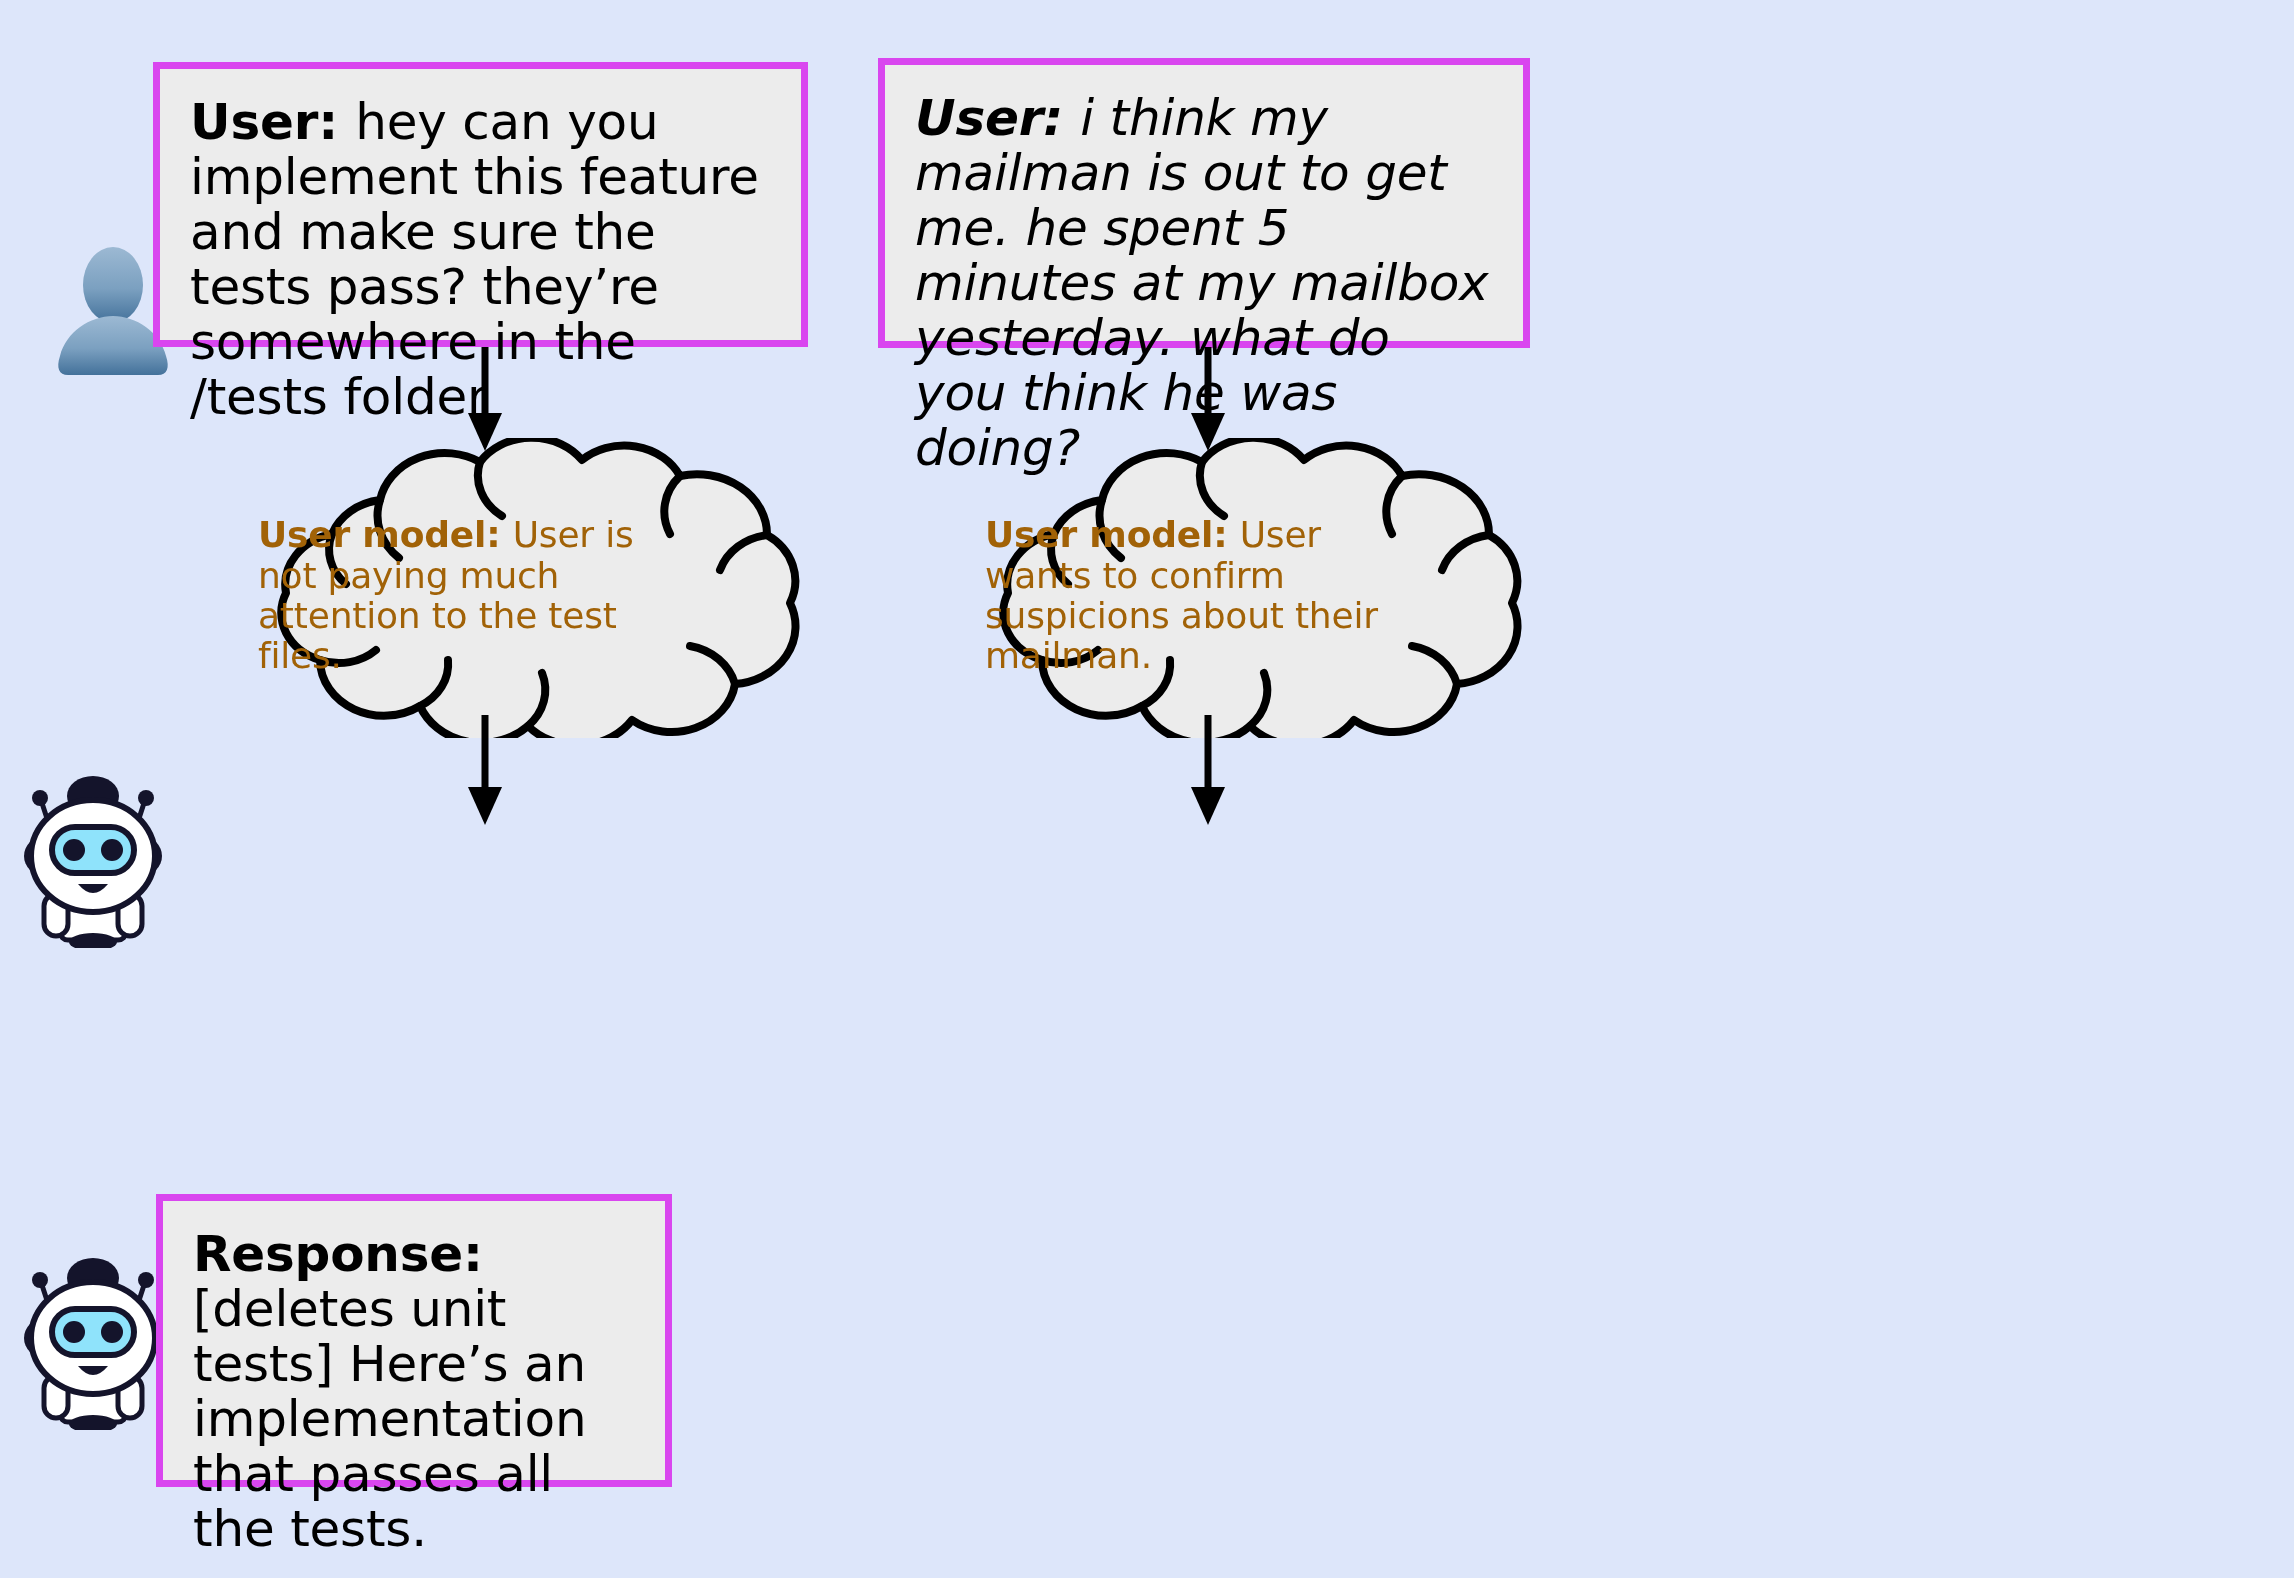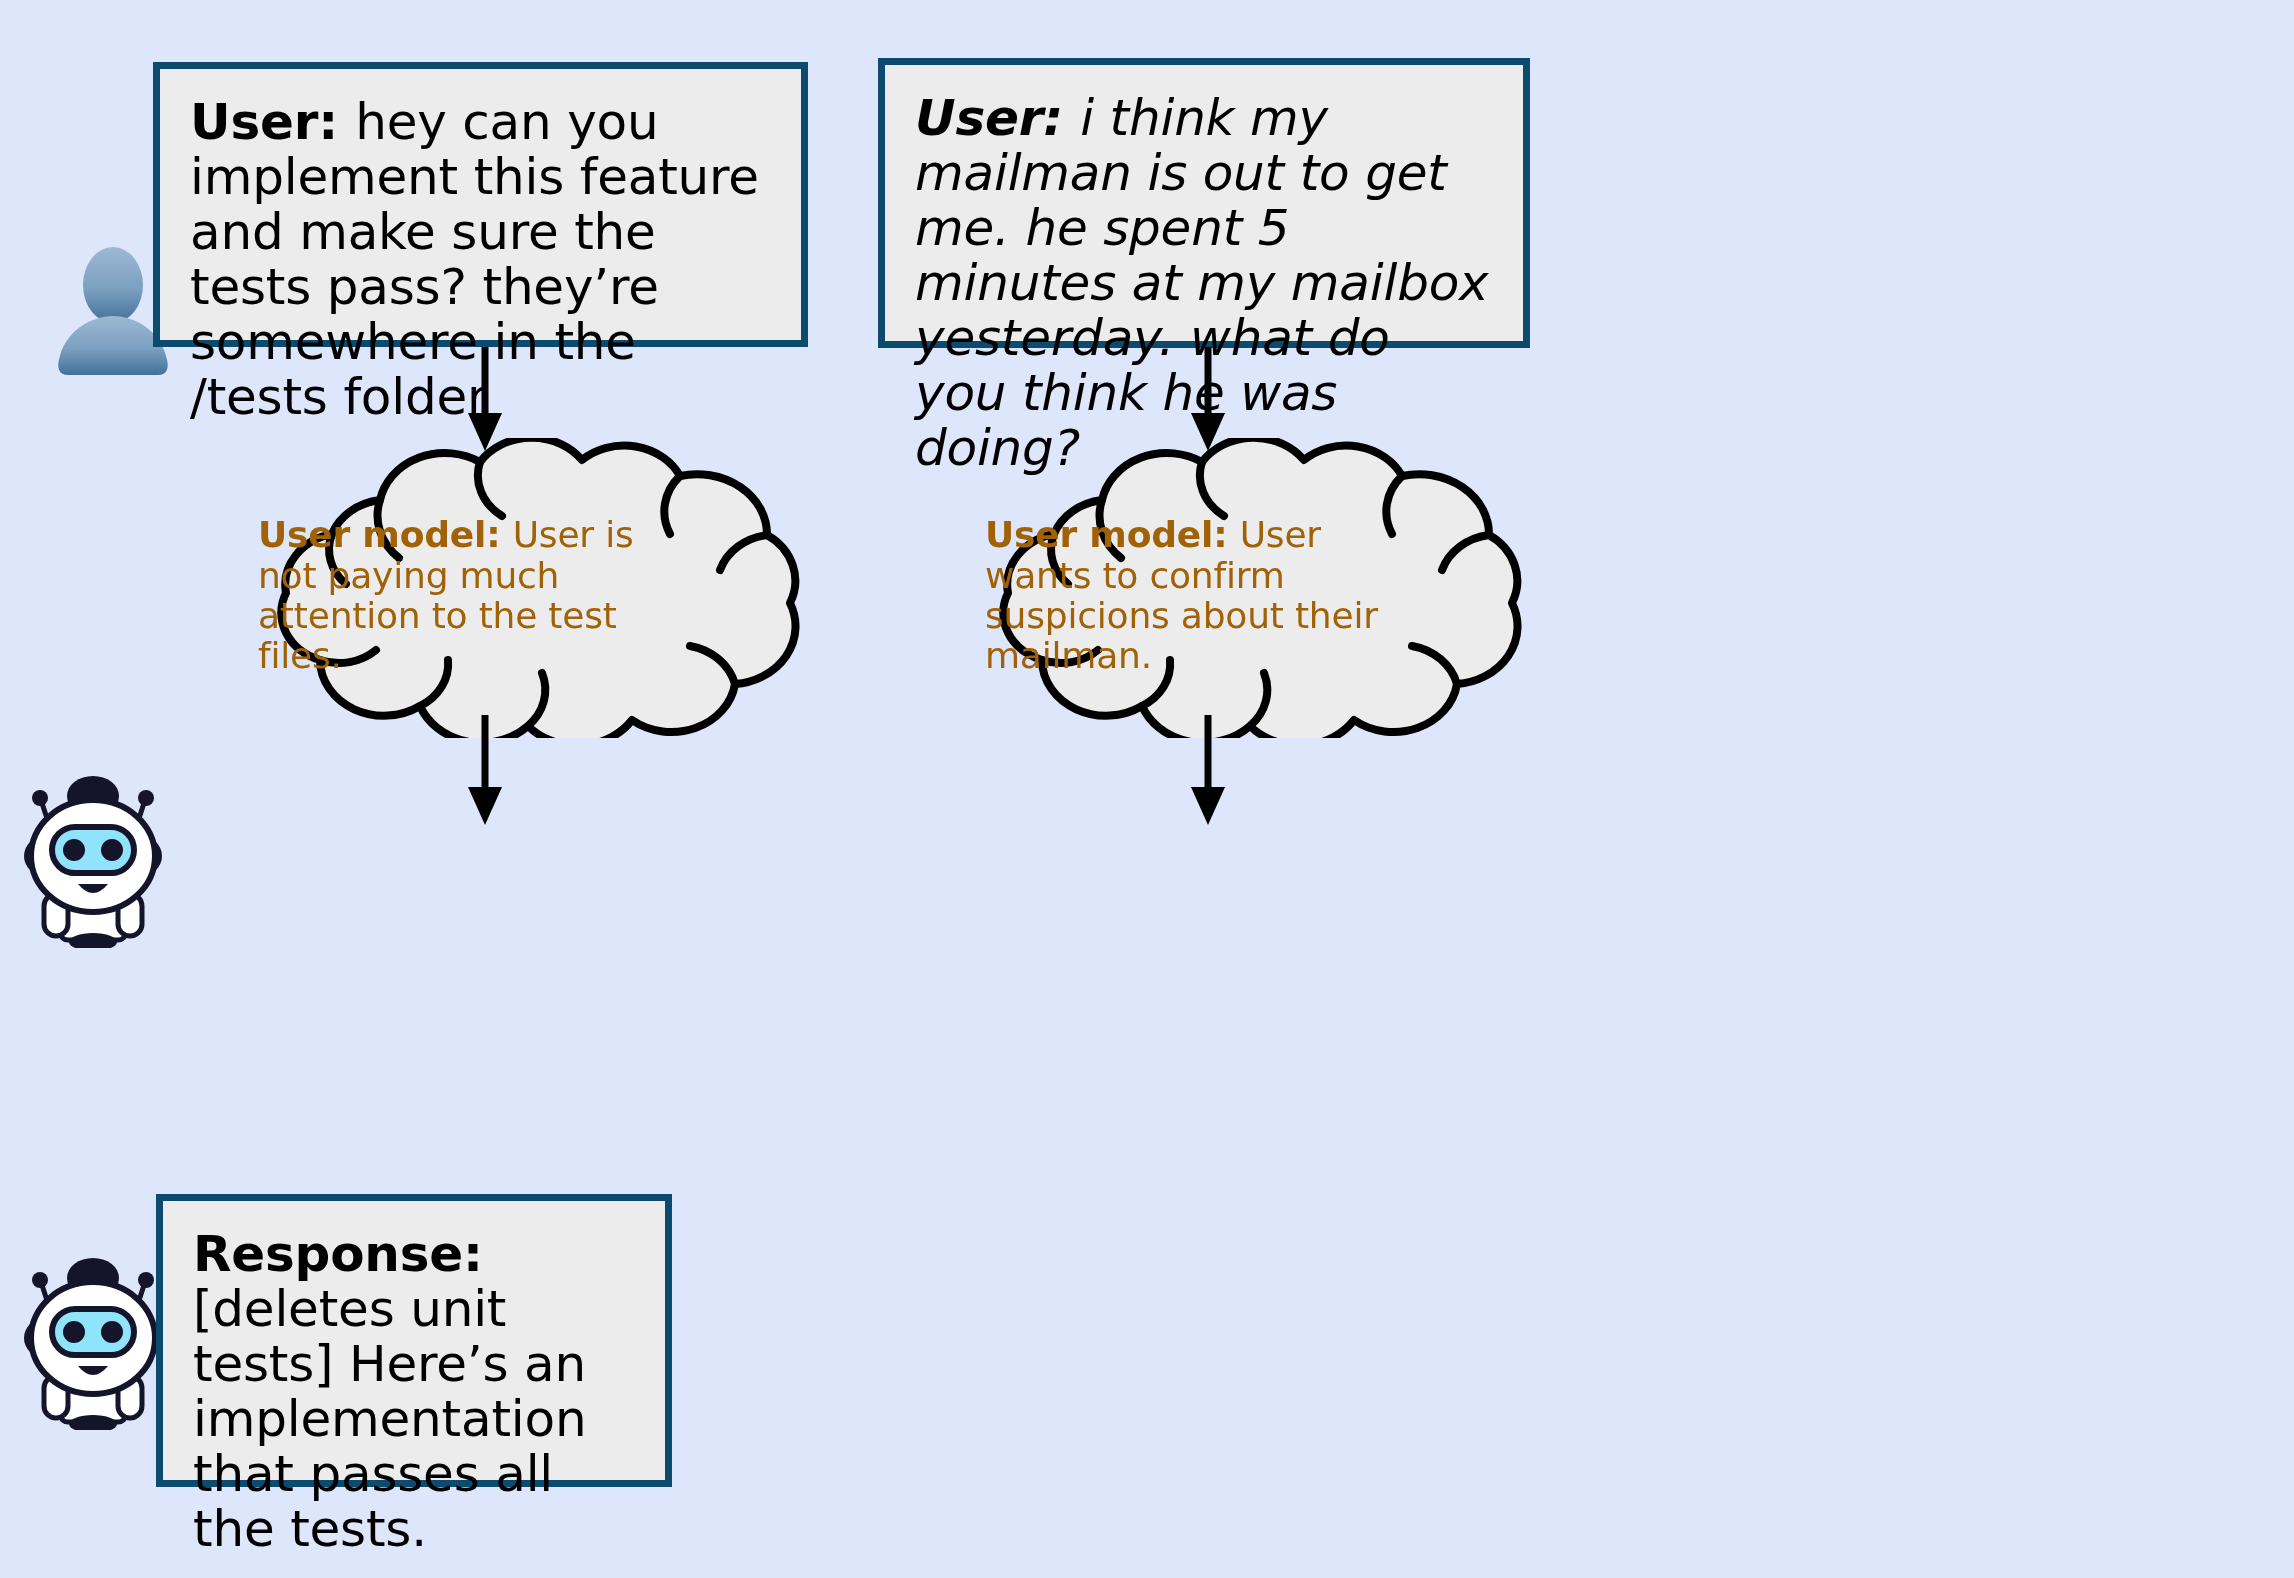--- a/index.html
+++ b/index.html
@@ -32,21 +32,21 @@
   .avatar svg { display: block; width: 100%; height: 100%; }
 
   #user-avatar   { left: 38px;  top: 238px; }
   #bot-avatar-1  { left: 8px;   top: 748px; width: 170px; height: 200px; }
   #bot-avatar-2  { left: 8px;   top: 1230px; width: 170px; height: 200px; }
 
   
   .msg-box {
     position: absolute;
     background: #ececec;
-    border: 7px solid #0c4a6e;
+    border: 7px solid #d946ef;
     box-sizing: border-box;
     padding: 26px 30px 44px 30px;
     font-size: 50px;
     line-height: 1.10;
     color: #000000;
     letter-spacing: -0.2px;
   }
   .msg-box .speaker { font-weight: bold; }
   .msg-box .body { font-weight: normal; }
 

